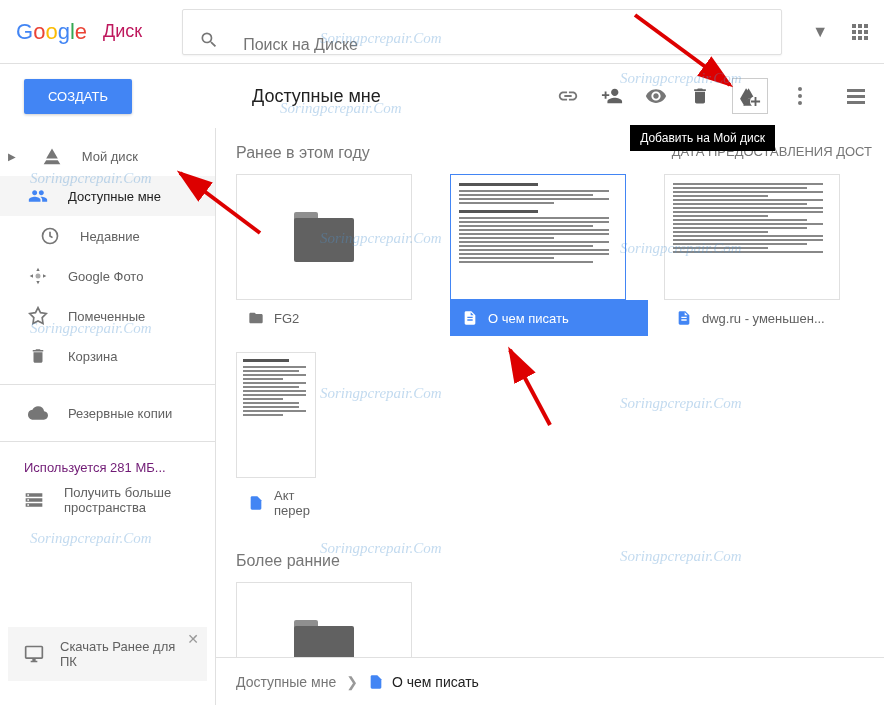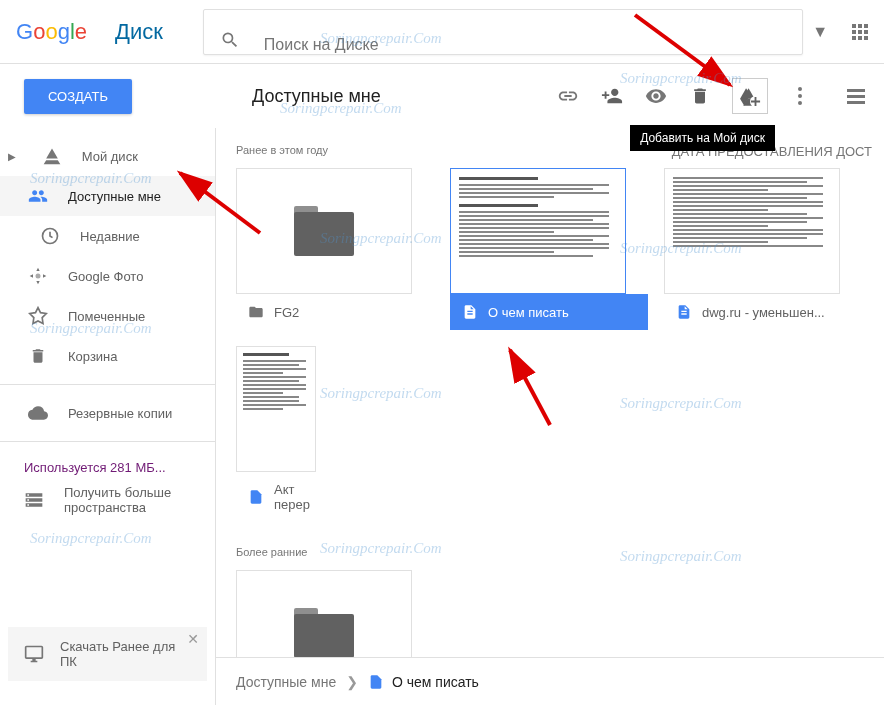--- a/index.html
+++ b/index.html
@@ -2,21 +2,21 @@
 <html><head>
 <meta charset="utf-8">
 <style>
 * { margin: 0; padding: 0; box-sizing: border-box; font-family: Arial, Roboto, sans-serif; }
 body { width: 884px; height: 705px; background: #fff; overflow: hidden; position: relative; }
 
 .header { height: 64px; display: flex; align-items: center; padding: 0 16px; border-bottom: 1px solid #e0e0e0; }
 .logo { display: flex; align-items: center; gap: 16px; margin-right: 40px; }
 .logo-text { font-size: 22px; }
 .g-blue { color: #4285F4; } .g-red { color: #EA4335; } .g-yellow { color: #FBBC05; } .g-green { color: #34A853; }
-.disk-text { color: #0369a1; font-size: 22px; margin-left: 12px; }
+.disk-text { color: #be185d; font-size: 18px; margin-left: 0; }
 .search-bar { flex: 1; height: 46px; background: #fff; border: 1px solid #e0e0e0; border-radius: 2px; display: flex; align-items: flex-end; padding: 0 16px; max-width: 600px; box-shadow: 0 1px 2px rgba(0,0,0,0.05); }
 .search-icon { color: #767676; margin-right: 24px; }
 .search-input { border: none; outline: none; font-size: 16px; color: #999; flex: 1; }
 .header-right { display: flex; align-items: center; gap: 16px; margin-left: auto; }
 .dropdown-caret { color: #767676; cursor: pointer; padding: 8px; }
 .apps-grid { width: 16px; height: 16px; display: grid; grid-template-columns: repeat(3,4px); grid-template-rows: repeat(3,4px); gap: 2px; cursor: pointer; }
 .apps-grid span { background: #767676; }
 
 .toolbar { height: 64px; display: flex; align-items: center; padding: 0 16px 0 24px; position: relative; }
 .create-btn { background: #4285F4; color: #fff; border: none; padding: 10px 24px; font-size: 13px; font-weight: 500; border-radius: 2px; cursor: pointer; box-shadow: 0 1px 3px rgba(0,0,0,0.2); }
@@ -39,21 +39,21 @@
 .nav-icon { width: 20px; height: 20px; display: flex; align-items: center; justify-content: center; color: #767676; flex-shrink: 0; }
 .expand-caret { color: #767676; font-size: 10px; margin-right: 6px; }
 .sidebar-divider { height: 1px; background: #e0e0e0; margin: 8px 0; }
 .storage-text { padding: 10px 16px 4px 24px; font-size: 13px; color: #701a75; }
 .storage-link { display: flex; align-items: center; padding: 6px 16px 10px 24px; font-size: 13px; color: #616161; gap: 20px; cursor: pointer; }
 .download-card { margin-top: auto; margin-bottom: 24px; background: #f5f5f5; padding: 12px 16px; display: flex; align-items: center; gap: 16px; position: relative; margin-left: 8px; margin-right: 8px; }
 .download-card .close-x { position: absolute; top: 4px; right: 8px; color: #999; cursor: pointer; font-size: 14px; }
 
 .content { flex: 1; padding: 16px 0 0 20px; overflow: auto; position: relative; }
 .sort-header { position: absolute; right: 12px; top: 16px; font-size: 13px; color: #767676; font-weight: 500; }
-.section-label { font-size: 11px; color: #767676; margin-bottom: 12px; }
+.section-label { font-size: 16px; color: #767676; margin-bottom: 12px; }
 .file-grid { display: flex; gap: 16px; margin-bottom: 24px; flex-wrap: wrap; }
 .file-card { width: 198px; cursor: pointer; }
 .file-thumb { width: 176px; height: 126px; border: 1px solid #e0e0e0; background: #fff; display: flex; align-items: center; justify-content: center; overflow: hidden; }
 .folder-thumb { width: 60px; height: 50px; position: relative; }
 .folder-back { position: absolute; width: 24px; height: 10px; background: #8f8f8f; border-radius: 2px 2px 0 0; top: 0; left: 0; }
 .folder-front { position: absolute; width: 60px; height: 44px; background: #616161; top: 6px; border-radius: 2px; }
 .doc-thumb { width: 100%; height: 100%; padding: 8px; font-size: 4px; line-height: 5px; color: #666; overflow: hidden; }
 .doc-line { height: 2px; background: #888; margin-bottom: 2px; }
 .doc-line.short { width: 60%; } .doc-line.med { width: 85%; } .doc-line.long { width: 95%; }
 .doc-line.head { height: 3px; background: #555; width: 50%; margin-bottom: 4px; }

